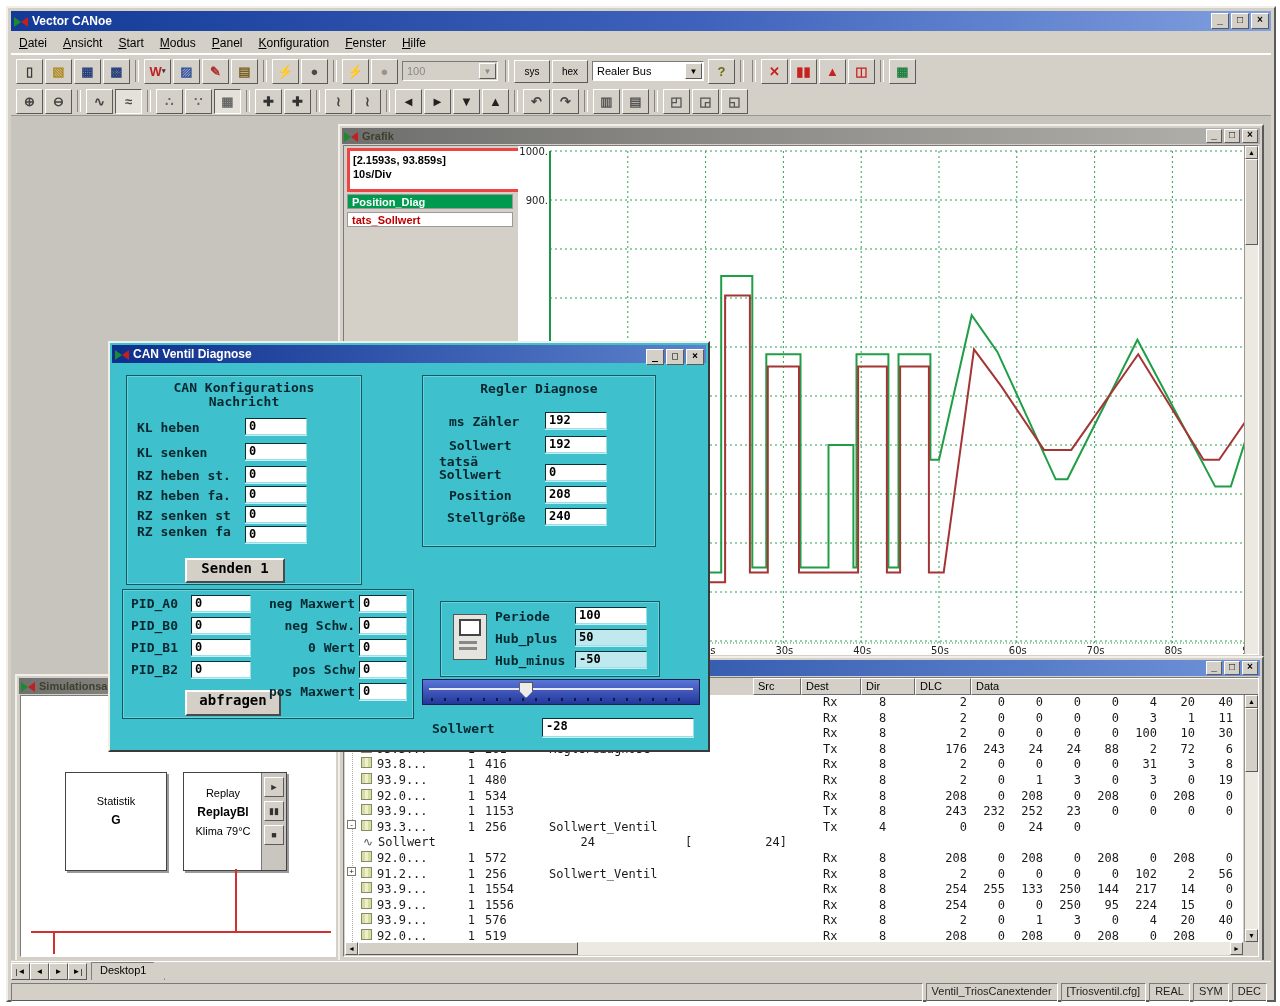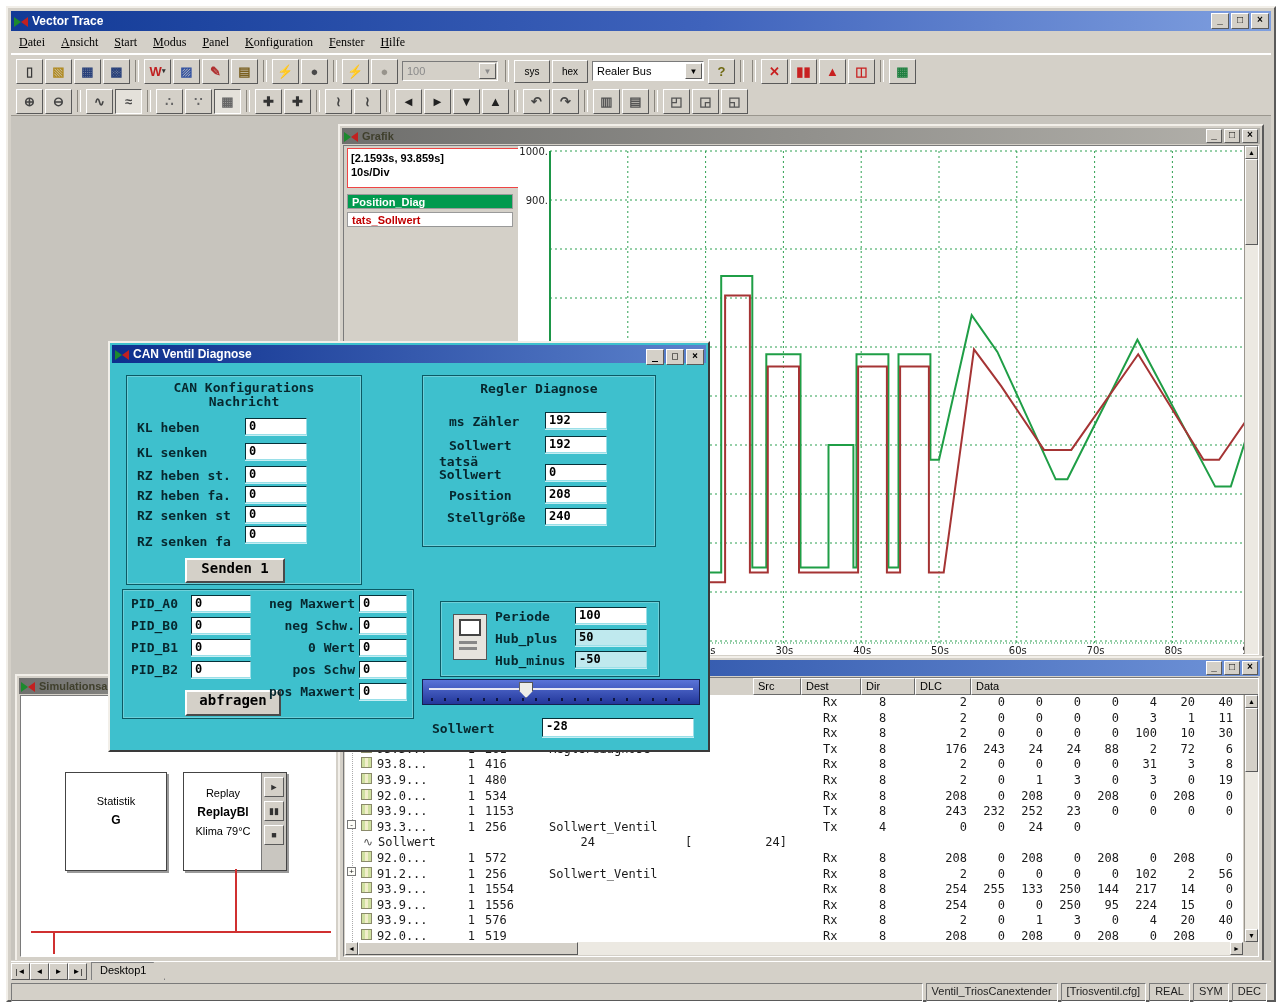--- a/index.html
+++ b/index.html
@@ -14,21 +14,21 @@
   .titlebar{position:absolute;left:3px;top:3px;right:3px;height:20px;
             background:linear-gradient(90deg,#123a96 0%,#3f63bc 55%,#7f9fdf 100%);
             color:#fff;display:flex;align-items:center;padding-left:3px;box-sizing:border-box;}
   .titlebar .ttl{font-weight:bold;font-size:12px;margin-left:4px;white-space:nowrap;}
   .appicon{width:14px;height:13px;position:relative;flex:0 0 auto;}
   .appicon:before{content:"";position:absolute;left:0;top:2px;border-left:7px solid #1c8a2e;border-top:5px solid transparent;border-bottom:5px solid transparent;}
   .appicon:after{content:"";position:absolute;right:0;top:2px;border-right:7px solid #c22020;border-top:5px solid transparent;border-bottom:5px solid transparent;}
   .winbtns{position:absolute;right:2px;top:2px;display:flex;gap:2px;}
   .wbtn{width:16px;height:14px;font-size:10px;font-weight:bold;color:#000;text-align:center;line-height:12px;cursor:default;}
   .menubar{position:absolute;left:3px;top:24px;right:3px;height:21px;background:#d4d0c8;display:flex;align-items:center;border-bottom:1px solid #fff;}
-  .menu-item{padding:2px 8px;font-size:12px;font-family:Liberation Serif, serif;}
+  .menu-item{padding:2px 8px;font-size:12px;}
   .toolbar{position:absolute;left:3px;right:3px;background:#d4d0c8;display:flex;align-items:center;padding-left:4px;}
   .tb1{top:46px;height:32px;border-top:1px solid #fff;border-bottom:1px solid #9a968e;}
   .tb2{top:79px;height:28px;border-bottom:1px solid #9a968e;}
   .tbtn{width:25px;height:23px;margin:0 1px;display:flex;align-items:center;justify-content:center;
         font-size:13px;font-weight:bold;}
   .tbtn.small{width:34px;height:21px;font-size:10px;font-weight:normal;}
   .tbtn.pressed{border-color:#5a5a5a #ffffff #ffffff #5a5a5a;background:#e4e1da;}
   .tbsep{width:2px;height:22px;margin:0 4px;border-left:1px solid #8a867e;border-right:1px solid #ffffff;}
   .combo{height:20px;background:#fff;display:flex;align-items:center;margin:0 3px;position:relative;
          font-size:11px;padding-left:4px;box-sizing:border-box;}
@@ -39,21 +39,21 @@
   .child{position:absolute;background:#d4d0c8;border:2px solid;border-color:#f2efe9 #5a5a5a #5a5a5a #f2efe9;}
   .ctitle{position:absolute;left:2px;top:2px;right:2px;height:16px;display:flex;align-items:center;padding-left:2px;box-sizing:border-box;font-weight:bold;font-size:11px;}
   .ctitle.active{background:linear-gradient(90deg,#123a96,#6f93d8);color:#fff;}
   .ctitle.inactive{background:linear-gradient(90deg,#6f6f6d,#b3b1ab);color:#3f3f2c;}
   .cclient{position:absolute;left:3px;top:19px;right:3px;bottom:3px;background:#fff;
            border:1px solid;border-color:#7a7a7a #fff #fff #7a7a7a;overflow:hidden;}
   .wire{position:absolute;background:#101010;}
   .rwire{position:absolute;background:#d03030;}
   .node-sq{position:absolute;width:18px;height:14px;background:#101010;}
   
-  .ginfo{position:absolute;background:#fff;border:1px solid #ef4444;font:bold 11px "Liberation Sans",sans-serif;padding:2px 3px;line-height:14px;}
+  .ginfo{position:absolute;background:#fff;border:3px solid #ef4444;font:bold 11px "Liberation Sans",sans-serif;padding:2px 3px;line-height:14px;}
   .legend-item{position:absolute;height:15px;font:bold 11px "Liberation Sans",sans-serif;display:flex;align-items:center;padding-left:4px;border:1px solid #9a9a9a;box-sizing:border-box;}
   .graph-panel{position:absolute;background:#fff;overflow:hidden;}
   .ylab{position:absolute;font:10px "DejaVu Sans","Liberation Sans",sans-serif;color:#222;text-align:right;width:30px;}
   .xlab{position:absolute;font:10px "DejaVu Sans","Liberation Sans",sans-serif;color:#222;width:30px;}
   .vscroll{position:absolute;width:13px;background:#ece9e2;border-left:1px solid #9a968e;}
   .sbtn{width:13px;height:13px;font-size:7px;display:flex;align-items:center;justify-content:center;box-sizing:border-box;}
   .sthumb{width:13px;box-sizing:border-box;}
   
   .dialog{position:absolute;left:97px;top:225px;width:598px;height:407px;z-index:60;
           background:#3ec0cd;border:2px solid;border-color:#f2efe9 #3a3a3a #3a3a3a #f2efe9;
@@ -112,21 +112,21 @@
   u{text-decoration:underline;}
 </style>
 </head>
 <body>
 
 <div id="app">
   <div class="abs raised2 main-window">
 
     <div class="titlebar">
       <span class="appicon"></span>
-      <span class="ttl">Vector Trace</span>
+      <span class="ttl">Vector CANoe</span>
       <span class="winbtns">
         <span class="wbtn raised">_</span>
         <span class="wbtn raised">□</span>
         <span class="wbtn raised">×</span>
       </span>
     </div>
 
     <div class="menubar" id="menubar">
         <div class="menu-item"><u>D</u>atei</div>
         <div class="menu-item"><u>A</u>nsicht</div>
@@ -362,21 +362,21 @@
         <div class="flabel" style="left: 10px; top: 44px;">KL heben</div>
             <div class="finput" style="left: 118px; top: 42px; width: 62px;">0</div>
             <div class="flabel" style="left: 10px; top: 69px;">KL senken</div>
             <div class="finput" style="left: 118px; top: 67px; width: 62px;">0</div>
             <div class="flabel" style="left: 10px; top: 92px;">RZ heben st.</div>
             <div class="finput" style="left: 118px; top: 90px; width: 62px;">0</div>
             <div class="flabel" style="left: 10px; top: 112px;">RZ heben fa.</div>
             <div class="finput" style="left: 118px; top: 110px; width: 62px;">0</div>
             <div class="flabel" style="left: 10px; top: 132px;">RZ senken st</div>
             <div class="finput" style="left: 118px; top: 130px; width: 62px;">0</div>
-            <div class="flabel" style="left: 10px; top: 158px;">RZ senken fa</div>
+            <div class="flabel" style="left: 10px; top: 148px;">RZ senken fa</div>
             <div class="finput" style="left: 118px; top: 150px; width: 62px;">0</div>
           </div>
 
         <div class="group" id="regler-group" style="left:312px;top:32px;width:232px;height:170px;">
           <div class="ghead" style="top:5px;">Regler Diagnose</div>
         <div class="flabel" style="left: 26px; top: 38px;">ms Zähler</div>
             <div class="finput" style="left: 122px; top: 36px; width: 62px;">192</div>
             <div class="flabel" style="left: 26px; top: 62px;">Sollwert</div>
             <div class="finput" style="left: 122px; top: 60px; width: 62px;">192</div>
             <div class="flabel" style="left: 16px; top: 78px;">tatsä</div>

